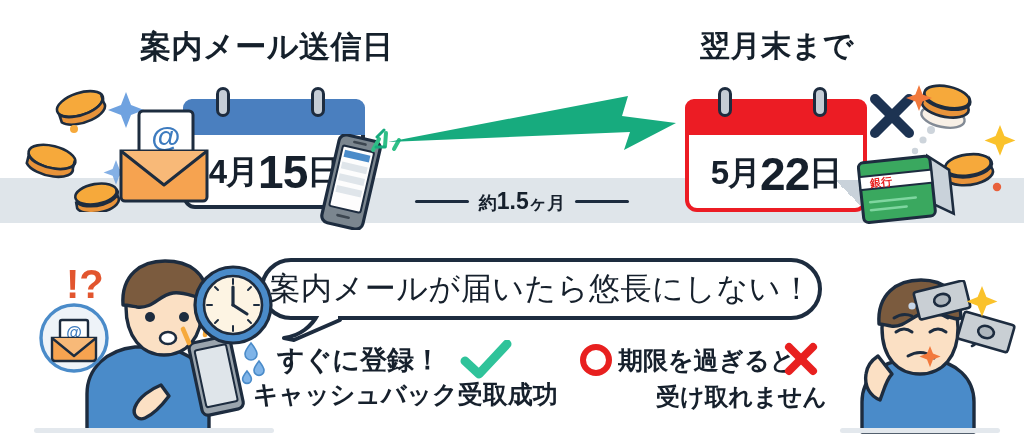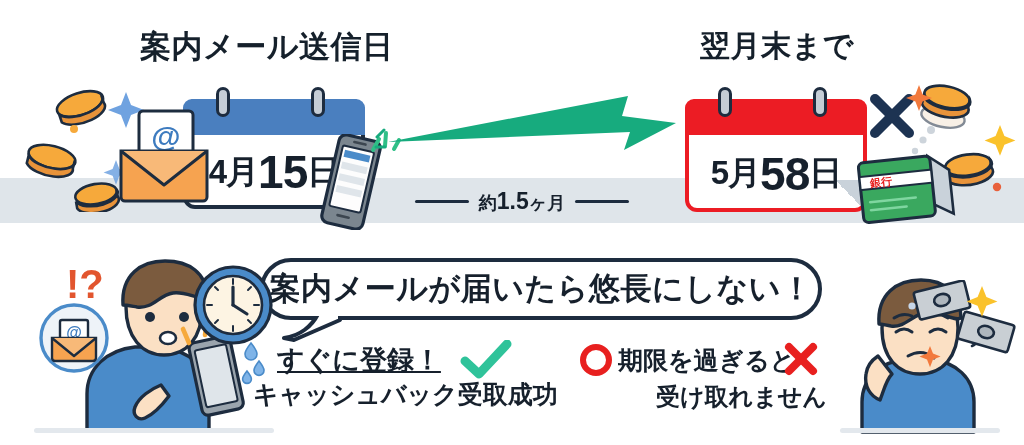--- a/index.html
+++ b/index.html
@@ -91,27 +91,27 @@
   
   .deco { position: absolute; }
 
   
   #bubble {
     position: absolute; left: 260px; top: 258px; width: 562px; height: 62px;
     border: 4px solid #1d2c3f; border-radius: 31px; background: #fff;
   }
   #bubble .txt {
     position: absolute; inset: 0; display: flex; align-items: center; justify-content: center;
-    font-size: 31px; font-weight: 700; color: #16202c; white-space: nowrap;
+    font-size: 31px; font-weight: 400; color: #16202c; white-space: nowrap;
     letter-spacing: 0.5px;
   }
   #bubble-tail { position: absolute; left: 282px; top: 312px; }
 
   .bottomtxt { position: absolute; font-weight: 800; color: #16202c; white-space: nowrap; }
-  #ok-line1 { left: 277px; top: 342px; font-size: 27px; text-decoration: underline; }
+  #ok-line1 { left: 277px; top: 342px; font-size: 27px; }
   #ok-line2 { left: 253px; top: 378px; font-size: 25px; }
   #ng-line1 { left: 618px; top: 344px; font-size: 25px; }
   #ng-line2 { left: 632px; top: 381px; font-size: 24px; margin-left: 24px; }
 
   #check-ok  { position: absolute; left: 460px; top: 340px; }
   #circle-ng { position: absolute; left: 578px; top: 342px; }
   #x-ng      { position: absolute; left: 783px; top: 341px; }
   #x-top     { position: absolute; left: 868px; top: 92px; }
 
   
@@ -212,21 +212,21 @@
 
   <div class="heading" id="head-right">翌月末まで</div>
 
   <div class="cal" id="cal-red">
     <div class="body"></div>
     <div class="hdr"></div>
     <div class="ring r1"></div>
     <div class="ring r2"></div>
     <div class="curl"></div>
     <div class="date">
-      <span style="order:2">58</span>
+      <span style="order:2">22</span>
       <span class="sm" style="order:1">5月</span>
       <span class="sm" style="order:3">日</span>
     </div>
   </div>
 
   <svg id="x-top" width="48" height="48" viewBox="0 0 48 48">
     <g stroke="#1d3352" stroke-width="10" stroke-linecap="round">
       <line x1="7" y1="7" x2="41" y2="41"></line>
       <line x1="41" y1="7" x2="7" y2="41"></line>
     </g>

